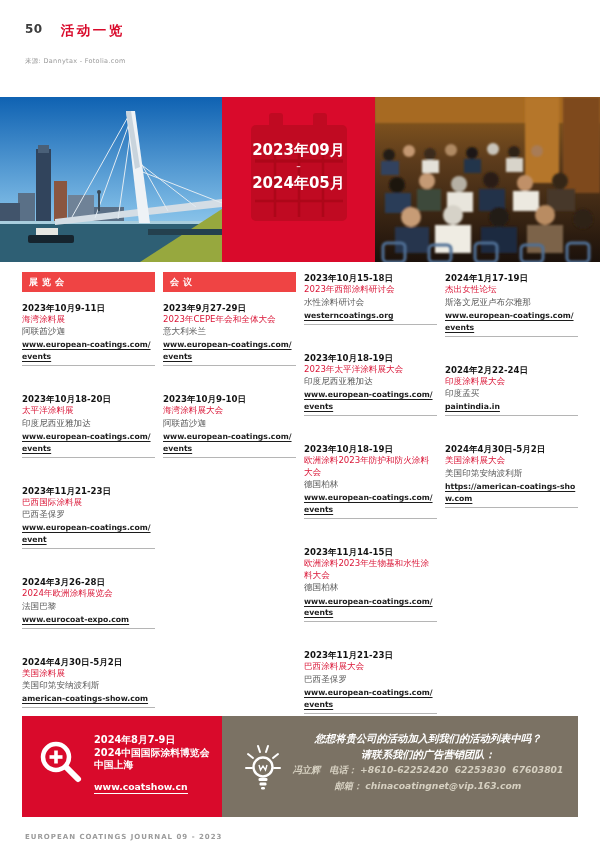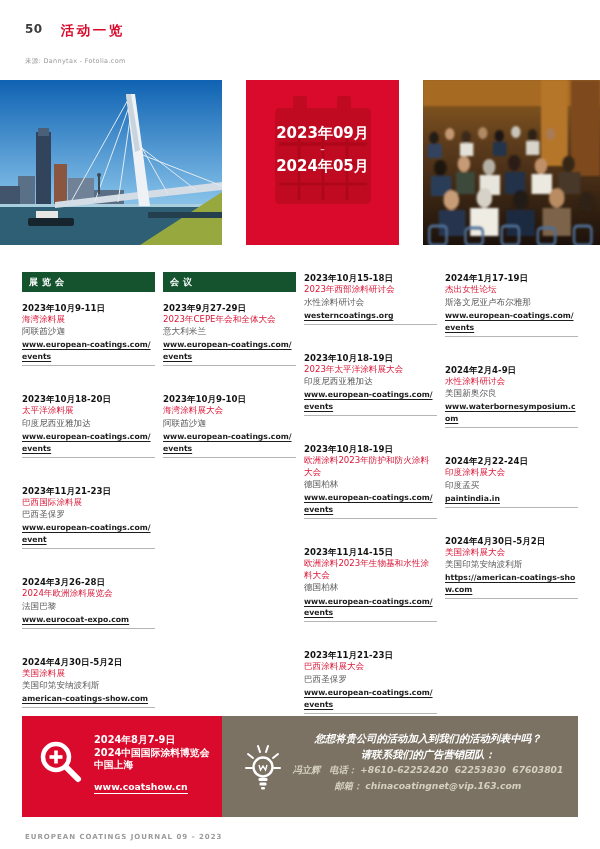--- a/index.html
+++ b/index.html
@@ -5,32 +5,32 @@
   * { margin:0; padding:0; box-sizing:border-box; }
   html,body { width:600px; height:849px; background:#fff; font-family:"DejaVu Sans","Liberation Sans",sans-serif; position:relative; overflow:hidden; }
 
   
   .page-head { position:absolute; top:22px; left:25px; display:flex; align-items:flex-start; gap:18px; }
   .page-num { font-size:12px; font-weight:bold; color:#3c3c3c; letter-spacing:.5px; }
   .page-title { font-size:13.5px; font-weight:bold; color:#d90a2b; letter-spacing:2.5px; }
   .credit { position:absolute; top:57px; left:25px; font-size:6.5px; color:#9a9a9a; letter-spacing:.3px; }
 
   
-  .hero { position:absolute; top:80px; left:0; width:600px; height:121px; display:flex;gap:24px; }
+  .hero { position:absolute; top:97px; left:0; width:600px; height:121px; display:flex; }
   .hero-left { width:222px; height:165px; }
   .hero-right { width:225px; height:165px; flex:1; }
   .hero-left svg, .hero-right svg { width:100%; height:100%; display:block; }
   .hero-mid { width:153px; height:165px; background:#d90a2b; position:relative; display:flex; align-items:center; justify-content:center; }
   .hero-mid .cal { position:absolute; top:16px; left:50%; transform:translateX(-50%); }
   .hero-dates { position:relative; text-align:center; color:#fff; font-weight:bold; font-size:15px; line-height:1.25; margin-top:-26px; }
   .hero-dates .sep { font-size:9px; line-height:1.6; display:block; color:#f2b9c2; }
 
   
   .listings { position:absolute; top:272px; left:22px; width:556px; display:grid; grid-template-columns:repeat(4,1fr); column-gap:8px; }
-  .col-header { background:#14532d; color:#fff; font-size:9px; font-weight:bold; letter-spacing:4px; padding:3.5px 7px 3px 7px; margin-bottom:10px; }
+  .col-header { background:#ef4444; color:#fff; font-size:9px; font-weight:bold; letter-spacing:4px; padding:3.5px 7px 3px 7px; margin-bottom:10px; }
   .entry { margin-bottom:27px; }
   .entry .date { font-size:8.6px; font-weight:bold; color:#141414; line-height:1.4; }
   .entry .title { font-size:8.6px; color:#da1637; line-height:1.35; }
   .entry .loc { font-size:8.6px; color:#5a5a5a; line-height:1.4; }
   .entry .url { display:block; font-size:7.7px; font-weight:bold; color:#1c1c1c; line-height:1.55; margin-top:2px; padding-bottom:2px; border-bottom:1px solid #b5b5b5; word-break:break-all; text-decoration:underline; text-decoration-thickness:.5px; text-underline-offset:1.5px; }
 
   
   .promo { position:absolute; top:716px; left:22px; width:556px; height:101px; display:flex; }
   .promo-red { width:200px; background:#d90a2b; color:#fff; position:relative; padding:18px 10px 0 72px; }
   .promo-red .mag { position:absolute; left:15px; top:22px; }
@@ -265,26 +265,20 @@
   </div>
   <div class="col">
     <div>
         <div class="entry">
           <div class="date">2024年1月17-19日</div>
           <div class="title">杰出女性论坛</div>
           <div class="loc">斯洛文尼亚卢布尔雅那</div>
           <a class="url">www.european-coatings.com/events</a>
         </div>
         <div class="entry">
-          <div class="date">2024年2月4-9日</div>
-          <div class="title">水性涂料研讨会</div>
-          <div class="loc">美国新奥尔良</div>
-          <a class="url">www.waterbornesymposium.com</a>
-        </div>
-        <div class="entry">
           <div class="date">2024年2月22-24日</div>
           <div class="title">印度涂料展大会</div>
           <div class="loc">印度孟买</div>
           <a class="url">paintindia.in</a>
         </div>
         <div class="entry">
           <div class="date">2024年4月30日-5月2日</div>
           <div class="title">美国涂料展大会</div>
           <div class="loc">美国印第安纳波利斯</div>
           <a class="url">https://american-coatings-show.com</a>

